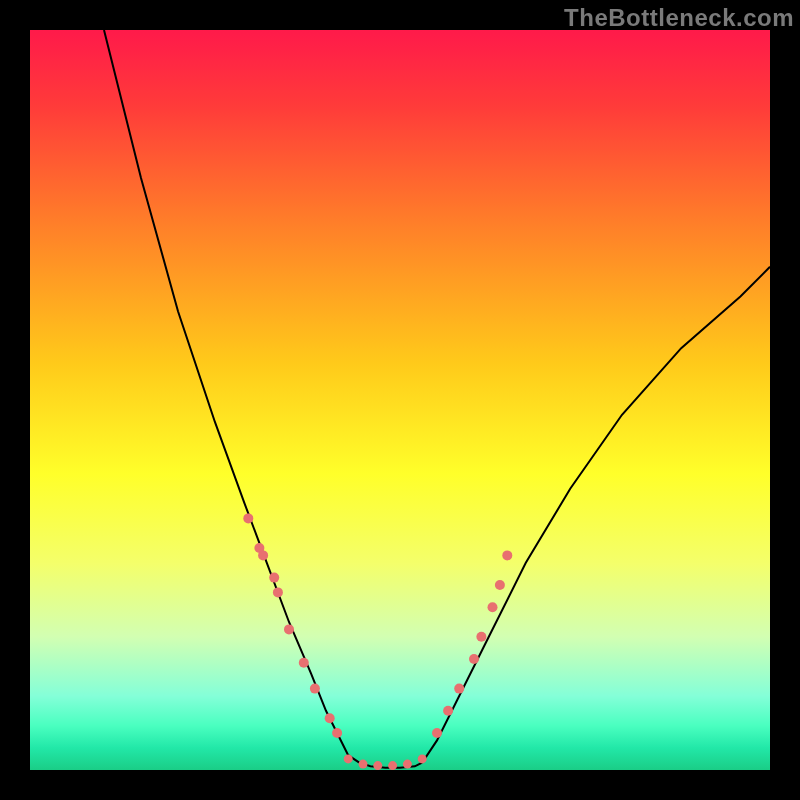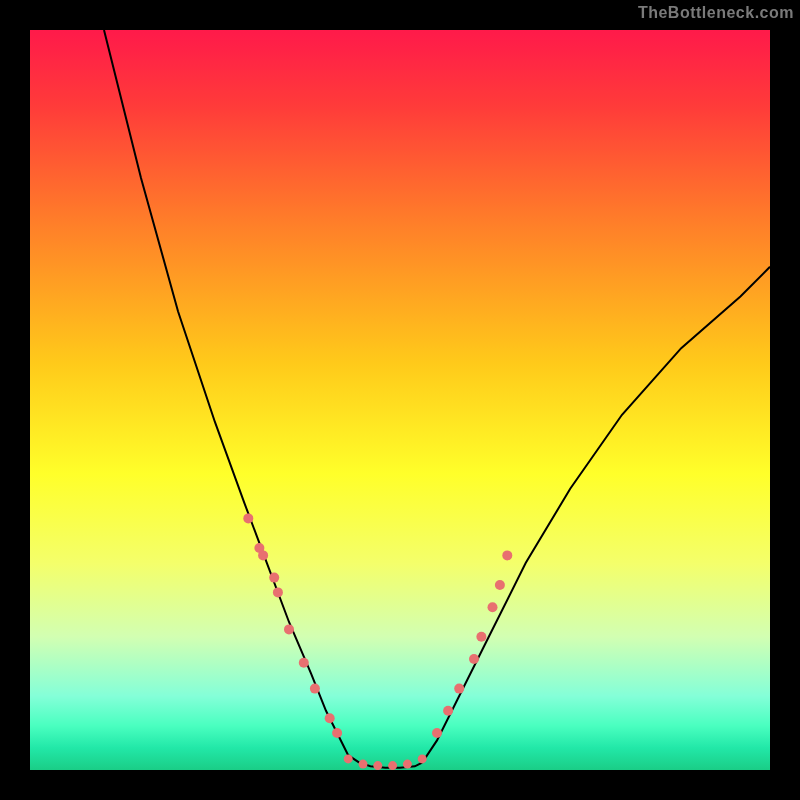--- a/index.html
+++ b/index.html
@@ -1,18 +1,18 @@
 <!DOCTYPE html>
 <html><head>
 <meta charset="utf-8">
 <style>
 body { margin: 0; padding: 0; background: #000; }
 .container { width: 800px; height: 800px; position: relative; background: #000; }
 .plot-area { position: absolute; left: 30px; top: 30px; width: 740px; height: 740px; background: linear-gradient(to bottom, #ff1a4a 0%, #ff3a3a 10%, #ff7a2a 25%, #ffca1a 45%, #ffff2a 60%, #f4ff6a 72%, #d2ffb2 82%, #84ffd8 90%, #4affc0 94%, #22e8a8 97%, #1acd86 100%); }
-.watermark { position: absolute; top: 4px; right: 6px; color: #7a7a7a; font-family: Arial, sans-serif; font-size: 16px; font-weight: bold; letter-spacing: 0.5px; }
+.watermark { position: absolute; top: 4px; right: 6px; color: #7a7a7a; font-family: Arial, sans-serif; font-size: 24px; font-weight: bold; letter-spacing: 0.5px; }
 svg.curves { position: absolute; left: 0; top: 0; width: 740px; height: 740px; }
 </style>
 </head>
 <body>
 
 <div class="container">
   <div class="watermark">TheBottleneck.com</div>
   <div class="plot-area">
     <svg class="curves" viewBox="0 0 740 740">
       <g id="curve-group">

